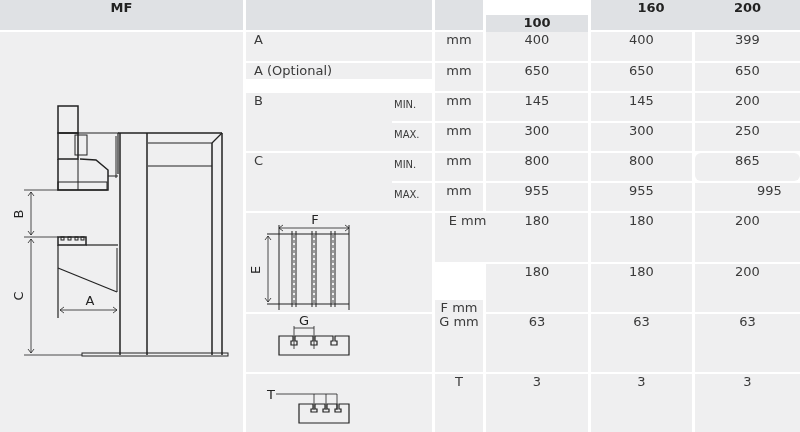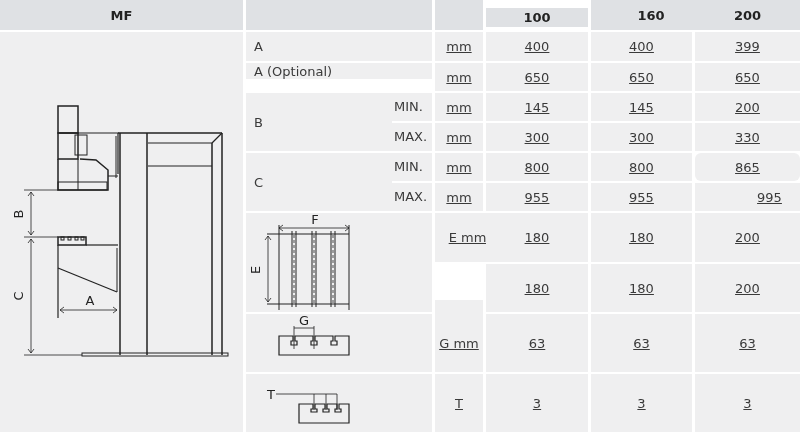--- a/index.html
+++ b/index.html
@@ -1,40 +1,40 @@
 <!DOCTYPE html>
 <html><head>
 <meta charset="utf-8">
 <style>
   html, body { margin:0; padding:0; background:#ffffff; }
   body { width:800px; height:432px; position:relative; overflow:hidden;
          font-family:"DejaVu Sans", sans-serif; color:#333; }
   .cell { position:absolute; background:#efeff0; box-sizing:border-box;
-          display:flex; align-items:center; font-size:13px; color:#3a3a3a; }
+          display:flex; font-size:13px; color:#3a3a3a; }
   .hdr { background:#dfe1e4; font-weight:bold; color:#222; font-size:13px; justify-content:center; }
-  .c { justify-content:center;text-decoration:underline; }
+  .c { justify-content:center; }
   .l { justify-content:flex-start; padding-left:8px; }
-  .sub { position:absolute; font-size:13px; color:#3a3a3a; }
+  .sub { position:absolute; font-size:10px; color:#3a3a3a; }
   svg { position:absolute; overflow:visible; }
   svg line, svg polyline, svg rect, svg path { stroke:#222; fill:none; }
   .diag-text { font-family:"DejaVu Sans", sans-serif; font-size:13px; fill:#222; stroke:none; }
 </style>
 </head>
 <body>
 
 <div class="cell hdr" style="left:0;top:0;width:243px;height:30px;">
     <span>MF</span>
   </div>
 <div class="cell hdr" style="left:246px;top:0;width:186px;height:30px;">
     <span></span>
   </div>
 <div class="cell hdr" style="left:435px;top:0;width:48px;height:30px;">
     <span></span>
   </div>
-<div class="cell hdr" style="left:486px;top:8px;width:102px;height:19px;">
+<div class="cell hdr" style="left:486px;top:15px;width:102px;height:19px;">
     <span>100</span>
   </div>
 <div class="cell hdr" style="left:591px;top:0;width:120px;height:30px;">
     <span>160</span>
   </div>
 <div class="cell hdr" style="left:695px;top:0;width:105px;height:30px;">
     <span>200</span>
   </div>
 
 <div class="cell" style="left:0;top:32px;width:243px;height:400px;"></div>
@@ -207,21 +207,21 @@
     <div class="cell c" style="left: 695px; top: 93px; width: 105px; height: 28px;">
       <span>200</span>
     </div>
     <div class="cell c" style="left: 486px; top: 123px; width: 102px; height: 28px;">
       <span>300</span>
     </div>
     <div class="cell c" style="left: 591px; top: 123px; width: 101px; height: 28px;">
       <span>300</span>
     </div>
     <div class="cell c" style="left: 695px; top: 123px; width: 105px; height: 28px;">
-      <span>330</span>
+      <span>250</span>
     </div>
     <div class="cell c" style="left: 486px; top: 153px; width: 102px; height: 28px;">
       <span>800</span>
     </div>
     <div class="cell c" style="left: 591px; top: 153px; width: 101px; height: 28px;">
       <span>800</span>
     </div>
     <div class="cell c" style="left: 695px; top: 153px; width: 105px; height: 28px; border-radius: 6px;">
       <span>865</span>
     </div>

